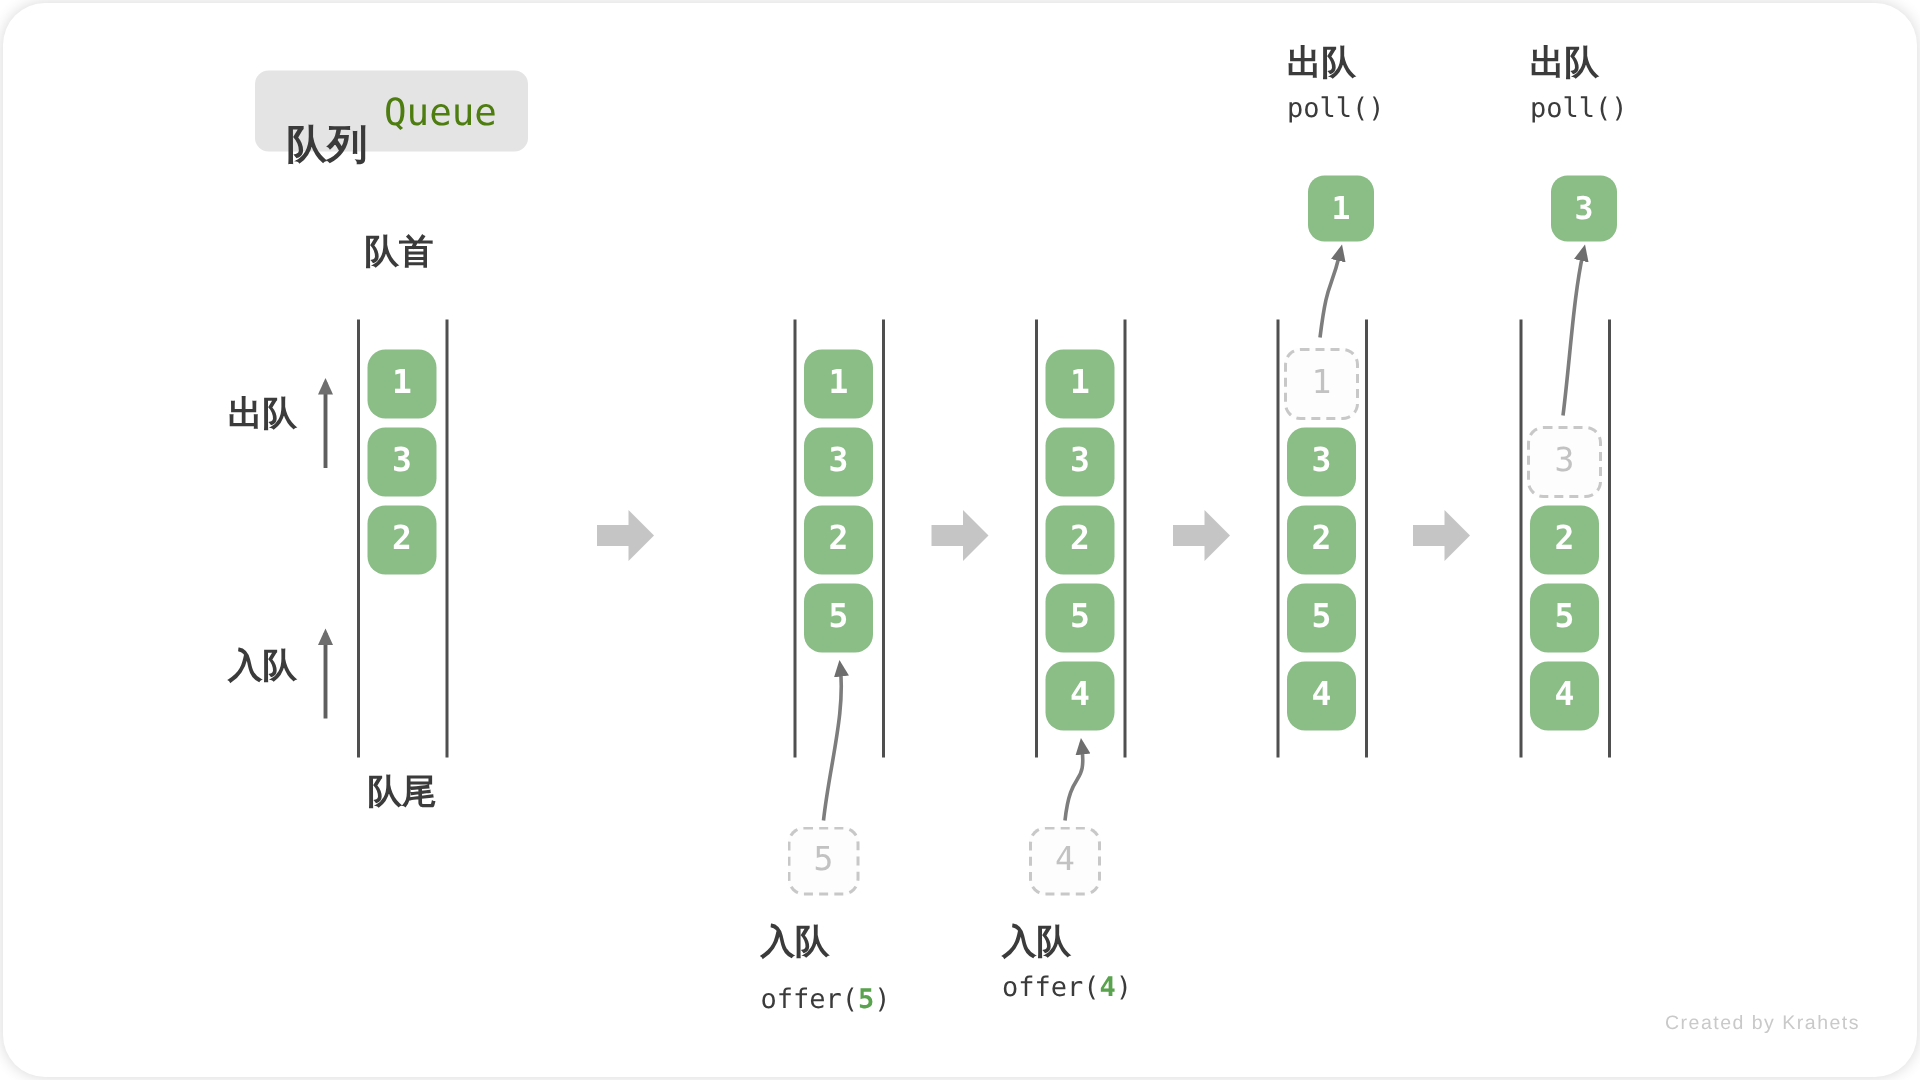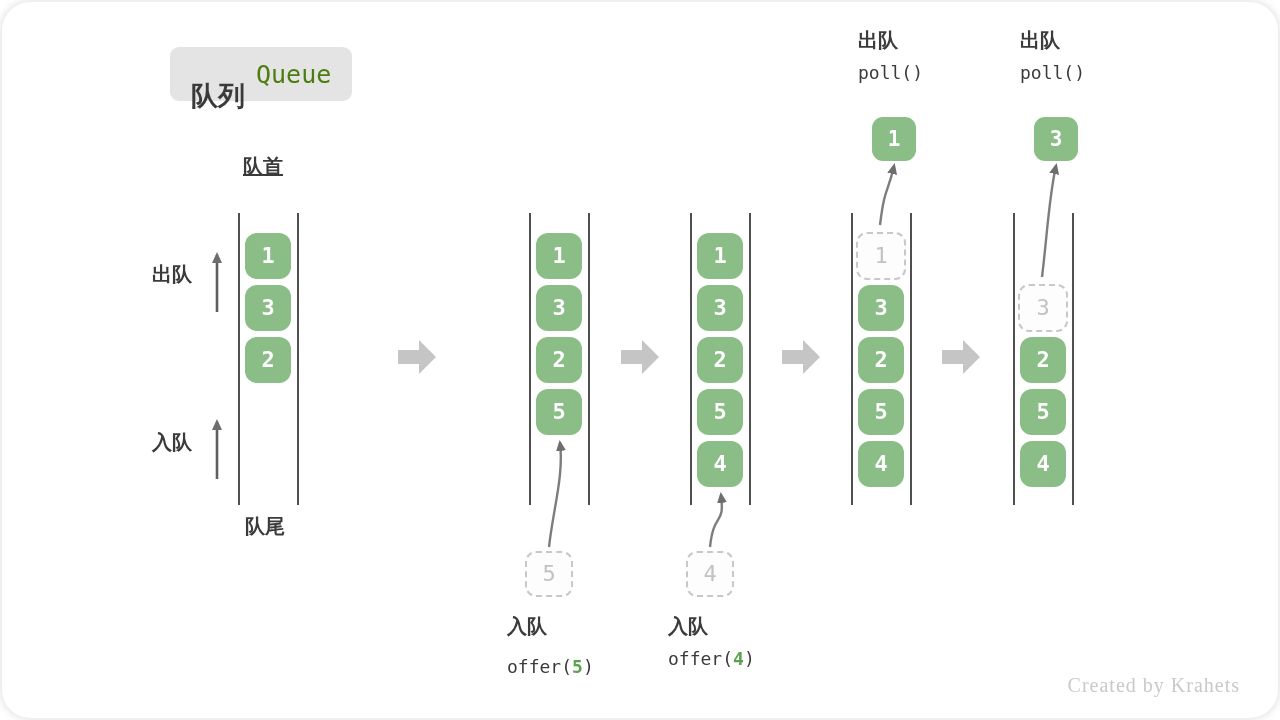--- a/index.html
+++ b/index.html
@@ -5,33 +5,33 @@
   html,body{margin:0;padding:0;background:#f2f2f2;}
   #stage{position:relative;width:1280px;height:720px;background:#fff;overflow:hidden;
          font-family:"Liberation Sans",sans-serif;}
   #card{position:absolute;left:2px;top:2px;right:2px;bottom:2px;background:#fff;
         border-radius:28px;box-shadow:0 0 10px rgba(0,0,0,0.16);}
   #arrow-layer{position:absolute;left:0;top:0;width:1280px;height:720px;pointer-events:none;}
   .badge{position:absolute;left:170px;top:47px;height:54px;padding:0 21px;background:#e4e4e4;
          border-radius:9px;display:flex;align-items:center;gap:11px;}
   .badge-zh{font-weight:bold;font-size:27px;color:#3a3a3a;margin-top:43px;}
   .badge-en{font-family:"DejaVu Sans Mono",monospace;font-size:25px;color:#4d7c0f;}
-  .zh-label{position:absolute;font-weight:bold;font-size:20px;color:#3b3b3b;line-height:1;white-space:nowrap;text-align:right;}
+  .zh-label{position:absolute;font-weight:bold;font-size:23px;color:#3b3b3b;line-height:1;white-space:nowrap;text-align:right;}
   .code-label{position:absolute;font-family:"DejaVu Sans Mono",monospace;font-size:18px;color:#3b3b3b;
               line-height:1;white-space:nowrap;}
   .code-arg{color:#5aa34e;font-weight:bold;}
   .walls{position:absolute;border-left:2px solid #4f4f4f;border-right:2px solid #4f4f4f;box-sizing:border-box;}
   .cell{position:absolute;box-sizing:border-box;display:flex;align-items:center;justify-content:center;
         font-family:"DejaVu Sans Mono",monospace;font-weight:bold;line-height:1;}
   .cell.solid{width:46px;height:46px;border-radius:12px;background:#8bbd87;color:#fff;font-size:22px;}
   .cell.dashed{width:50px;height:48px;border-radius:11px;background:#fdfdfd;border:2.5px dashed #c8c8c8;
                color:#c2c2c2;font-size:22px;font-weight:normal;}
   .cell.small{width:44px;height:44px;font-size:21px;border-radius:11px;}
-  .watermark{position:absolute;right:40px;top:674px;font-family:Liberation Serif, serif;
-             font-size:20px;color:#c9c9c9;letter-spacing:1px;}
+  .watermark{position:absolute;right:40px;top:674px;font-family:Liberation Sans, sans-serif;
+             font-size:13px;color:#c9c9c9;letter-spacing:1px;}
 </style>
 </head>
 <body>
 
 <div id="stage">
   <div id="card"></div>
 
   <svg id="arrow-layer">
     <defs>
       <marker id="ah" markerUnits="userSpaceOnUse" markerWidth="12" markerHeight="12" refX="8" refY="5" orient="auto">
@@ -48,21 +48,21 @@
       <path d="M 710,547 C 714,510 725,527 721,495" stroke="#7d7d7d" stroke-width="2.4" fill="none" marker-end="url(#ah)"></path>
       <path d="M 880,225 C 885,185 887,196 894,166" stroke="#7d7d7d" stroke-width="2.4" fill="none" marker-end="url(#ah)"></path>
       <path d="M 1042,277 C 1047,237 1049,196 1056,166" stroke="#7d7d7d" stroke-width="2.4" fill="none" marker-end="url(#ah)"></path>
     </svg>
 
   <div class="badge">
     <span class="badge-zh">队列</span>
     <span class="badge-en">Queue</span>
   </div>
 
-  <div class="zh-label" style="left:243px;top:156px;text-decoration:underline;">队首</div>
+  <div class="zh-label" style="left:243px;top:156px;">队首</div>
   <div class="zh-label" style="left:245px;top:516px;">队尾</div>
   <div class="zh-label" style="left:152px;top:264px;">出队</div>
   <div class="zh-label" style="left:152px;top:432px;">入队</div>
 
   <div id="columns-root">
       <div class="walls" style="left: 238px; top: 213px; width: 61px; height: 292px;"></div>
       <div class="cell solid" style="left: 245px; top: 233px;">1</div>
       <div class="cell solid" style="left: 245px; top: 285px;">3</div>
       <div class="cell solid" style="left: 245px; top: 337px;">2</div>
       <div class="walls" style="left: 529px; top: 213px; width: 61px; height: 292px;"></div>

